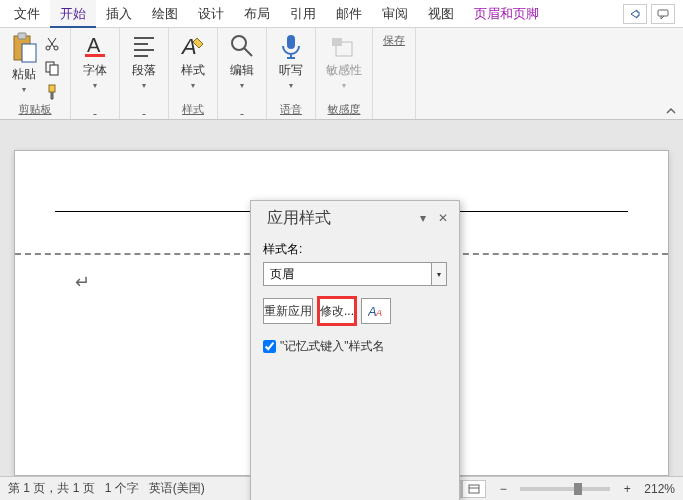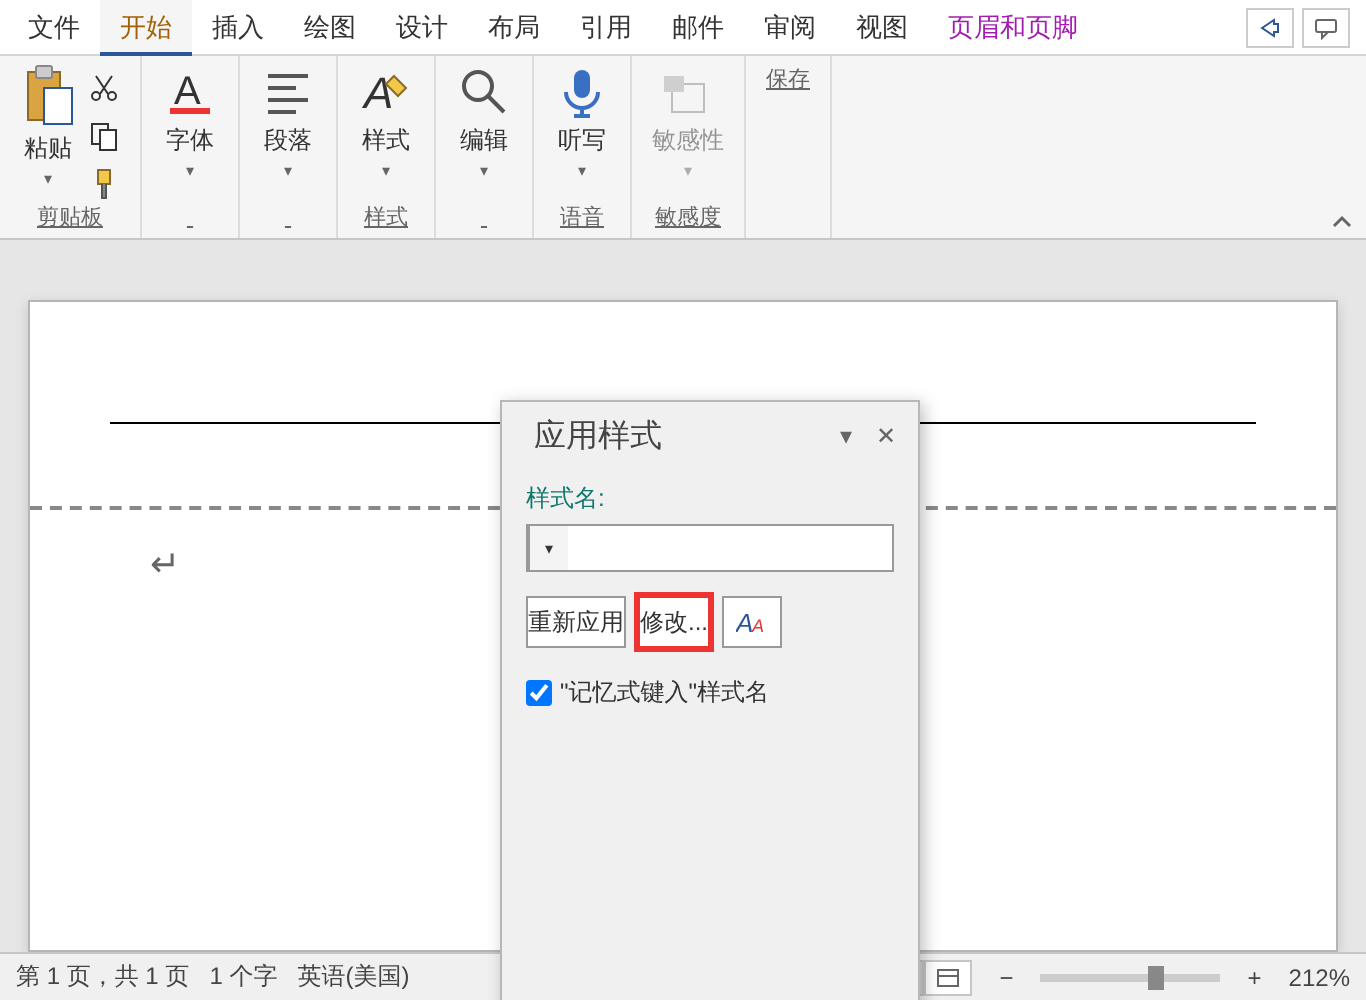--- a/index.html
+++ b/index.html
@@ -1,21 +1,21 @@
 <!DOCTYPE html>
 <html><head>
 <meta charset="utf-8">
 <style>
 * { box-sizing: border-box; margin: 0; padding: 0; font-family: "Microsoft YaHei", sans-serif; }
 body { width: 683px; height: 500px; background: #fff; overflow: hidden; position: relative; font-size: 12px; color: #333; }
 
 
 .tabbar { height: 28px; display: flex; align-items: center; background: #fff; border-bottom: 1px solid #d4d4d4; padding: 0 4px; }
 .tab { padding: 0 10px; height: 28px; line-height: 28px; font-size: 13px; color: #333; cursor: pointer; }
-.tab.active { background: #f5f5f5; border-bottom: 2px solid #2b579a; color: #a16207; font-weight: 500; }
+.tab.active { background: #f5f5f5; border-bottom: 2px solid #2b579a; color: #4c1d95; font-weight: 500; }
 .tab.context { color: #a21caf; }
 .tabbar-right { margin-left: auto; display: flex; gap: 4px; padding-right: 4px; }
 .tb-btn { width: 24px; height: 20px; border: 1px solid #ccc; background: #fff; display: flex; align-items: center; justify-content: center; font-size: 11px; color: #2b579a; }
 
 
 .ribbon { height: 92px; background: #f5f5f5; border-bottom: 1px solid #c6c6c6; display: flex; }
 .rgroup { border-right: 1px solid #dcdcdc; padding: 4px 10px 2px; display: flex; flex-direction: column; justify-content: space-between; align-items: center; }
 .rgroup-main { display: flex; align-items: flex-start; gap: 6px; height: 70px; }
 .rgroup-label { font-size: 11px; color: #666; height: 16px; line-height: 16px; text-decoration: underline; }
 .big-btn { display: flex; flex-direction: column; align-items: center; gap: 2px; cursor: pointer; }
@@ -31,21 +31,21 @@
 .header-line { position: absolute; top: 60px; left: 40px; right: 40px; border-top: 1px solid #000; }
 .header-dash { position: absolute; top: 102px; left: 0; right: 0; border-top: 2px dashed #888; }
 .para-mark { position: absolute; top: 120px; left: 60px; font-size: 18px; color: #666; }
 
 
 .pane { position: absolute; top: 200px; left: 250px; width: 210px; height: 322px; background: #f0f0f0; border: 1px solid #b7b7b7; box-shadow: 2px 2px 8px rgba(0,0,0,0.25); z-index: 10; }
 .pane-title { height: 34px; display: flex; align-items: center; padding: 0 6px 0 16px; font-size: 16px; color: #444; }
 .pane-title .ttl { flex: 1; }
 .pane-title .pbtn { width: 20px; height: 20px; display: flex; align-items: center; justify-content: center; cursor: pointer; color: #666; font-size: 12px; }
 .pane-body { padding: 6px 12px; }
-.pane-label { font-size: 12px; color: #0f766e; margin-bottom: 4px; }
+.pane-label { font-size: 12px; color: #000000; margin-bottom: 4px; }
 .combo { display: flex; height: 24px; border: 1px solid #999; background: #fff; margin-bottom: 12px; }
 .combo-input { flex: 1; border: none; padding: 0 6px; font-size: 12px; outline: none; background: #fff; }
 .combo-btn { width: 20px; border-left: 1px solid #999; background: #f4f4f4; display: flex; align-items: center; justify-content: center; font-size: 8px; cursor: pointer; }
 .btn-row { display: flex; gap: 6px; margin-bottom: 14px; }
 .btn { height: 26px; padding: 0 0; border: 1px solid #999; background: #fff; font-size: 12px; cursor: pointer; display: flex; align-items: center; }
 .btn.highlight { outline: 3px solid #e33; outline-offset: -1px; }
 .btn.iconbtn { padding: 0 6px; font-style: italic; color: #2b579a; }
 .chk-row { display: flex; align-items: center; gap: 4px; font-size: 12px; color: #333; }
 .chk-row input { width: 13px; height: 13px; }
 
@@ -236,20 +236,21 @@
 
 <div class="pane">
   <div class="pane-title">
     <span class="ttl">应用样式</span>
     <span class="pbtn">▾</span>
     <span class="pbtn">✕</span>
   </div>
   <div class="pane-body">
     <div class="pane-label">样式名:</div>
     <div class="combo">
+      <input class="combo-input" value="页眉" style="">
       <div class="combo-btn">▾</div>
     </div>
     <div class="btn-row">
       <div class="btn">重新应用</div>
       <div class="btn highlight">修改...</div>
       <div class="btn iconbtn">
         <svg width="16" height="14" viewBox="0 0 16 14">
             <text x="0" y="12" font-size="13" font-style="italic" fill="#2b579a">A</text>
             <text x="8" y="12" font-size="9" fill="#e33">A</text>
           </svg>

